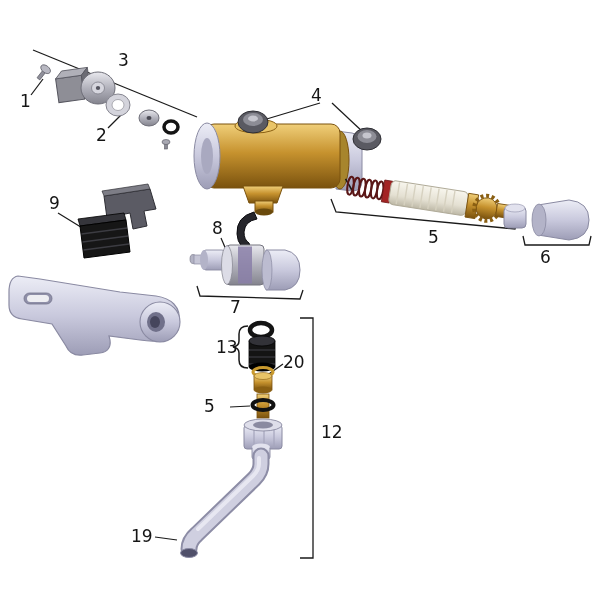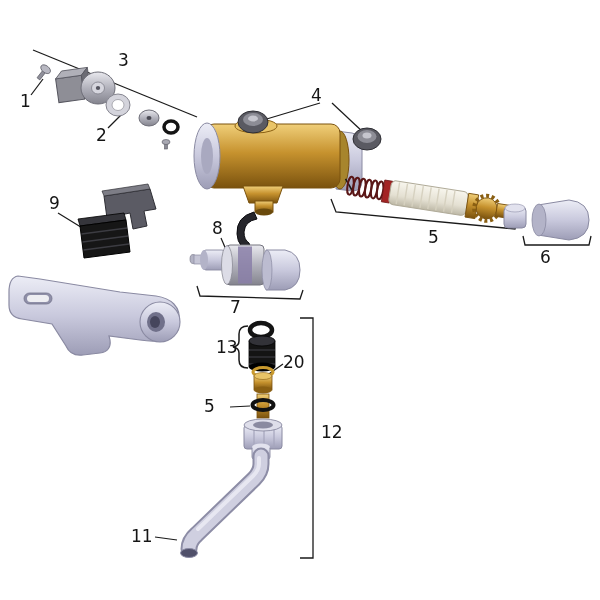--- a/index.html
+++ b/index.html
@@ -257,18 +257,18 @@
 <div class="callout c1">1</div>
 <div class="callout c2">2</div>
 <div class="callout c3">3</div>
 <div class="callout c4">4</div>
 <div class="callout c5">5</div>
 <div class="callout c6">6</div>
 <div class="callout c7">7</div>
 <div class="callout c8">8</div>
 <div class="callout c9">9</div>
 <div class="callout c10">12</div>
-<div class="callout c11">11</div>
+<div class="callout c11">19</div>
 <div class="callout c12">20</div>
 <div class="callout c13">13</div>
 <div class="callout c14">5</div>
 
 </div>
 
 </body></html>

